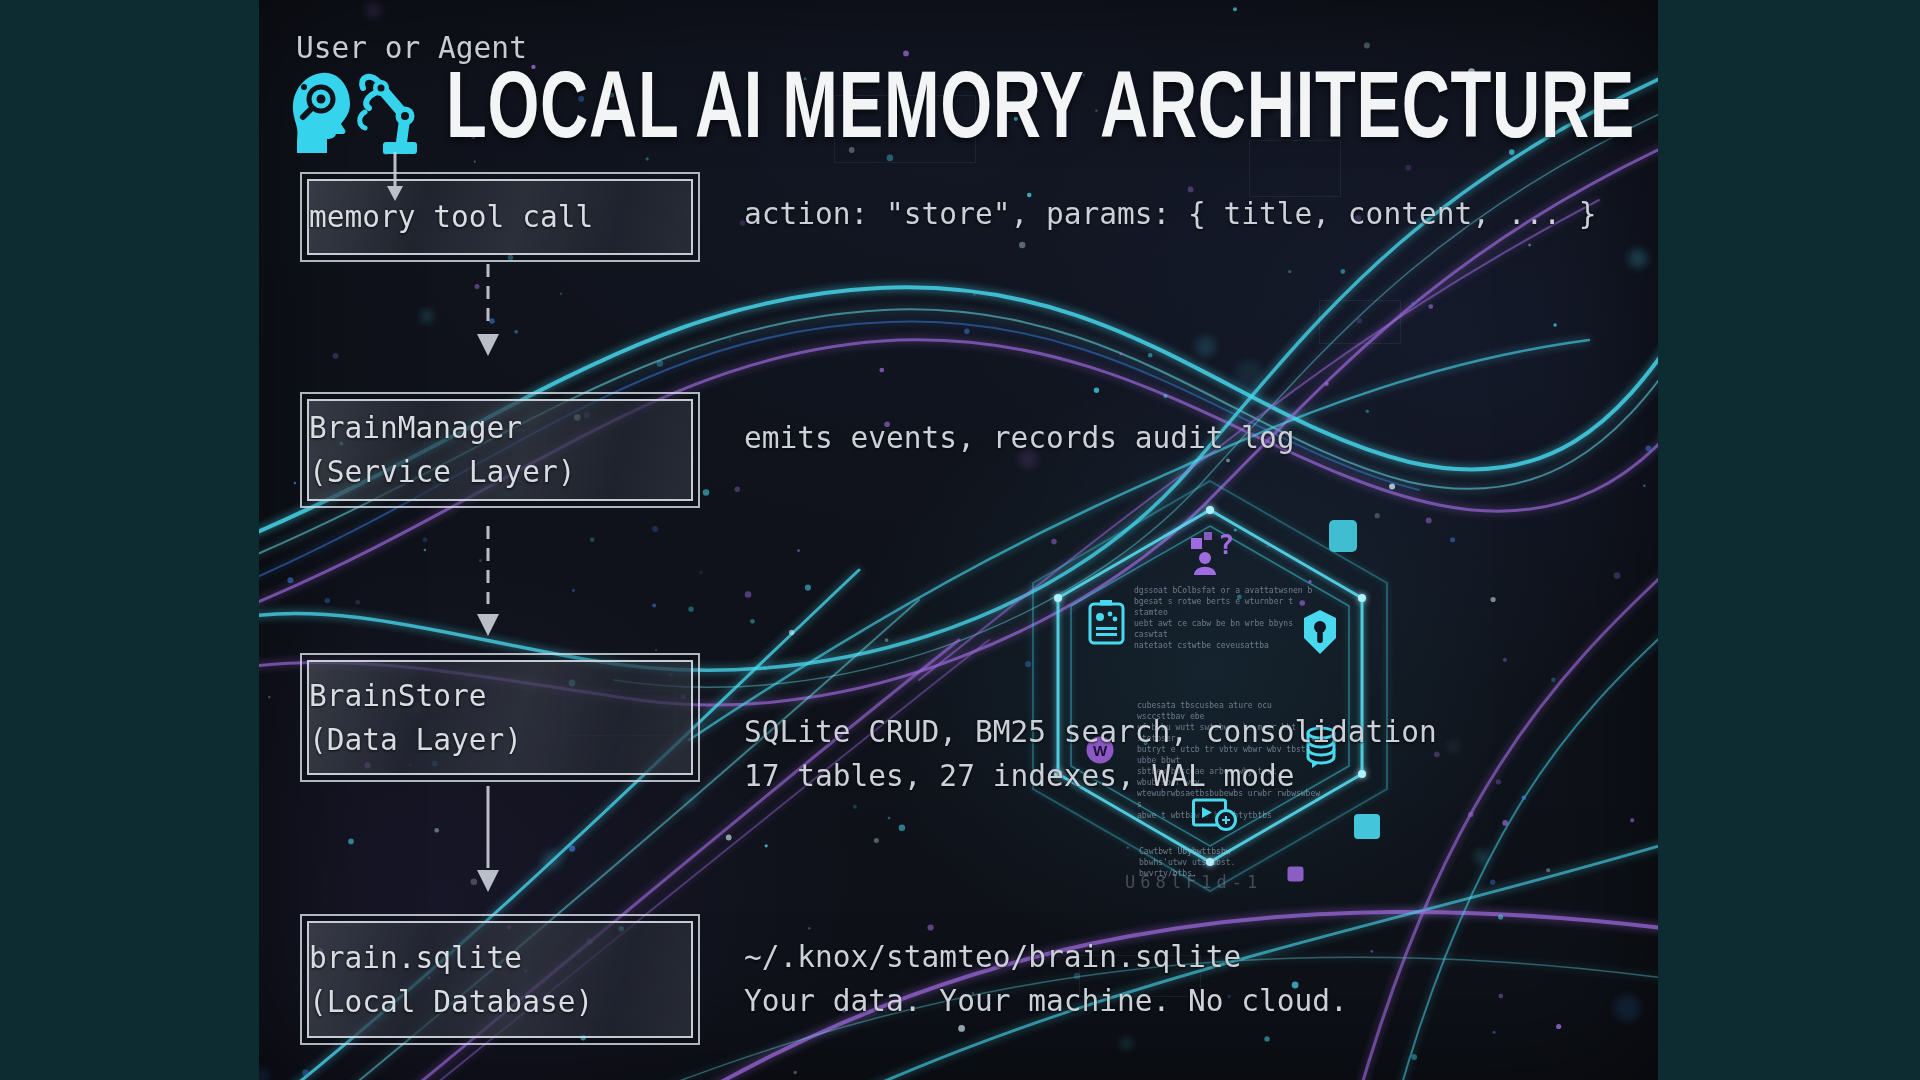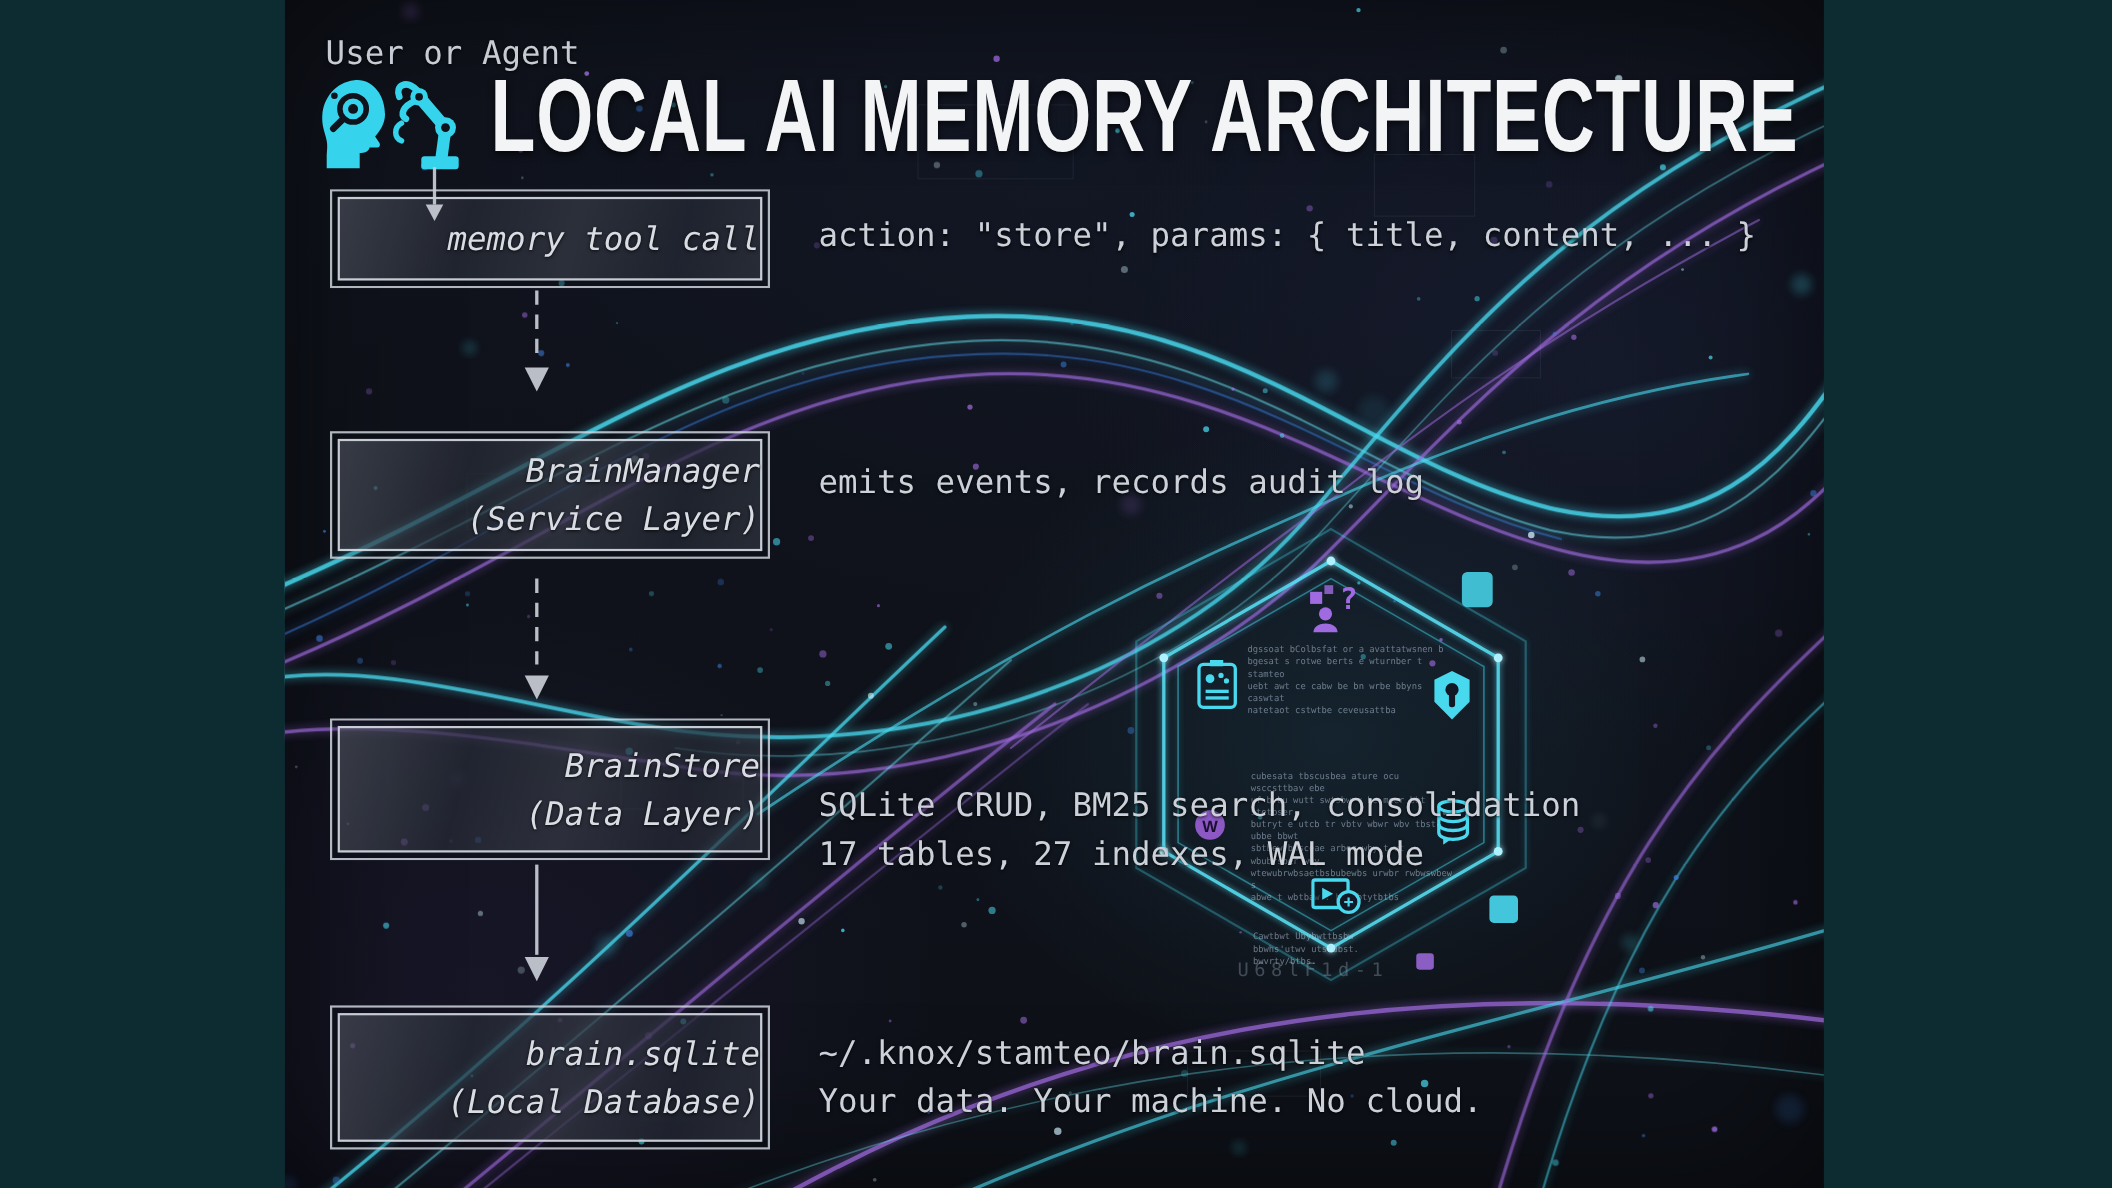--- a/index.html
+++ b/index.html
@@ -17,24 +17,24 @@
   .eyebrow{position:absolute;left:37px;top:30px;font-size:29.5px;line-height:36px;color:#c7ccd4;
     text-shadow:0 1px 3px rgba(0,0,0,.8);}
   .title{position:absolute;left:187px;top:58px;font-family:"Liberation Sans",sans-serif;
     font-weight:700;font-size:94px;line-height:1;color:#f3f4f6;white-space:nowrap;
     transform:scaleX(.71);transform-origin:left top;letter-spacing:1px;
     text-shadow:0 3px 8px rgba(0,0,0,.65);}
   .hicon{position:absolute;}
   .box{position:absolute;left:41px;width:400px;border:2px solid rgba(214,220,228,.82);
     padding:5px;box-sizing:border-box;background:rgba(8,12,18,.18);}
   .box-inner{width:100%;height:100%;border:2px solid rgba(226,231,238,.85);box-sizing:border-box;
-    display:flex;flex-direction:column;align-items:flex-end;justify-content:center;
+    display:flex;flex-direction:column;align-items:flex-start;justify-content:center;
     background:
       linear-gradient(105deg, rgba(235,240,248,.17), rgba(235,240,248,.06) 30%, rgba(235,240,248,.11) 55%, rgba(235,240,248,.05) 80%, rgba(235,240,248,.09)),
-      rgba(24,29,40,.62); font-style: italic;}
+      rgba(24,29,40,.62);}
   .box-line{font-size:29.5px;line-height:44px;color:#d9dde3;text-shadow:0 1px 3px rgba(0,0,0,.8);white-space:nowrap;}
   .ann{position:absolute;left:485px;color:#ccd1d9;font-size:29.5px;
     text-shadow:0 1px 3px rgba(0,0,0,.85);white-space:nowrap;}
   .ann div{white-space:nowrap;}
   .tinytext{position:absolute;font-family:"DejaVu Sans Mono",monospace;font-size:8px;line-height:11px;
     color:rgba(188,206,226,.52);filter:blur(.6px);white-space:pre-line;width:185px;}
   .glitch{position:absolute;left:866px;top:872px;font-size:17px;letter-spacing:5px;
     color:rgba(165,180,200,.34);filter:blur(.4px);}
   .frect{position:absolute;border:1px solid rgba(200,220,240,.07);}
 </style>

